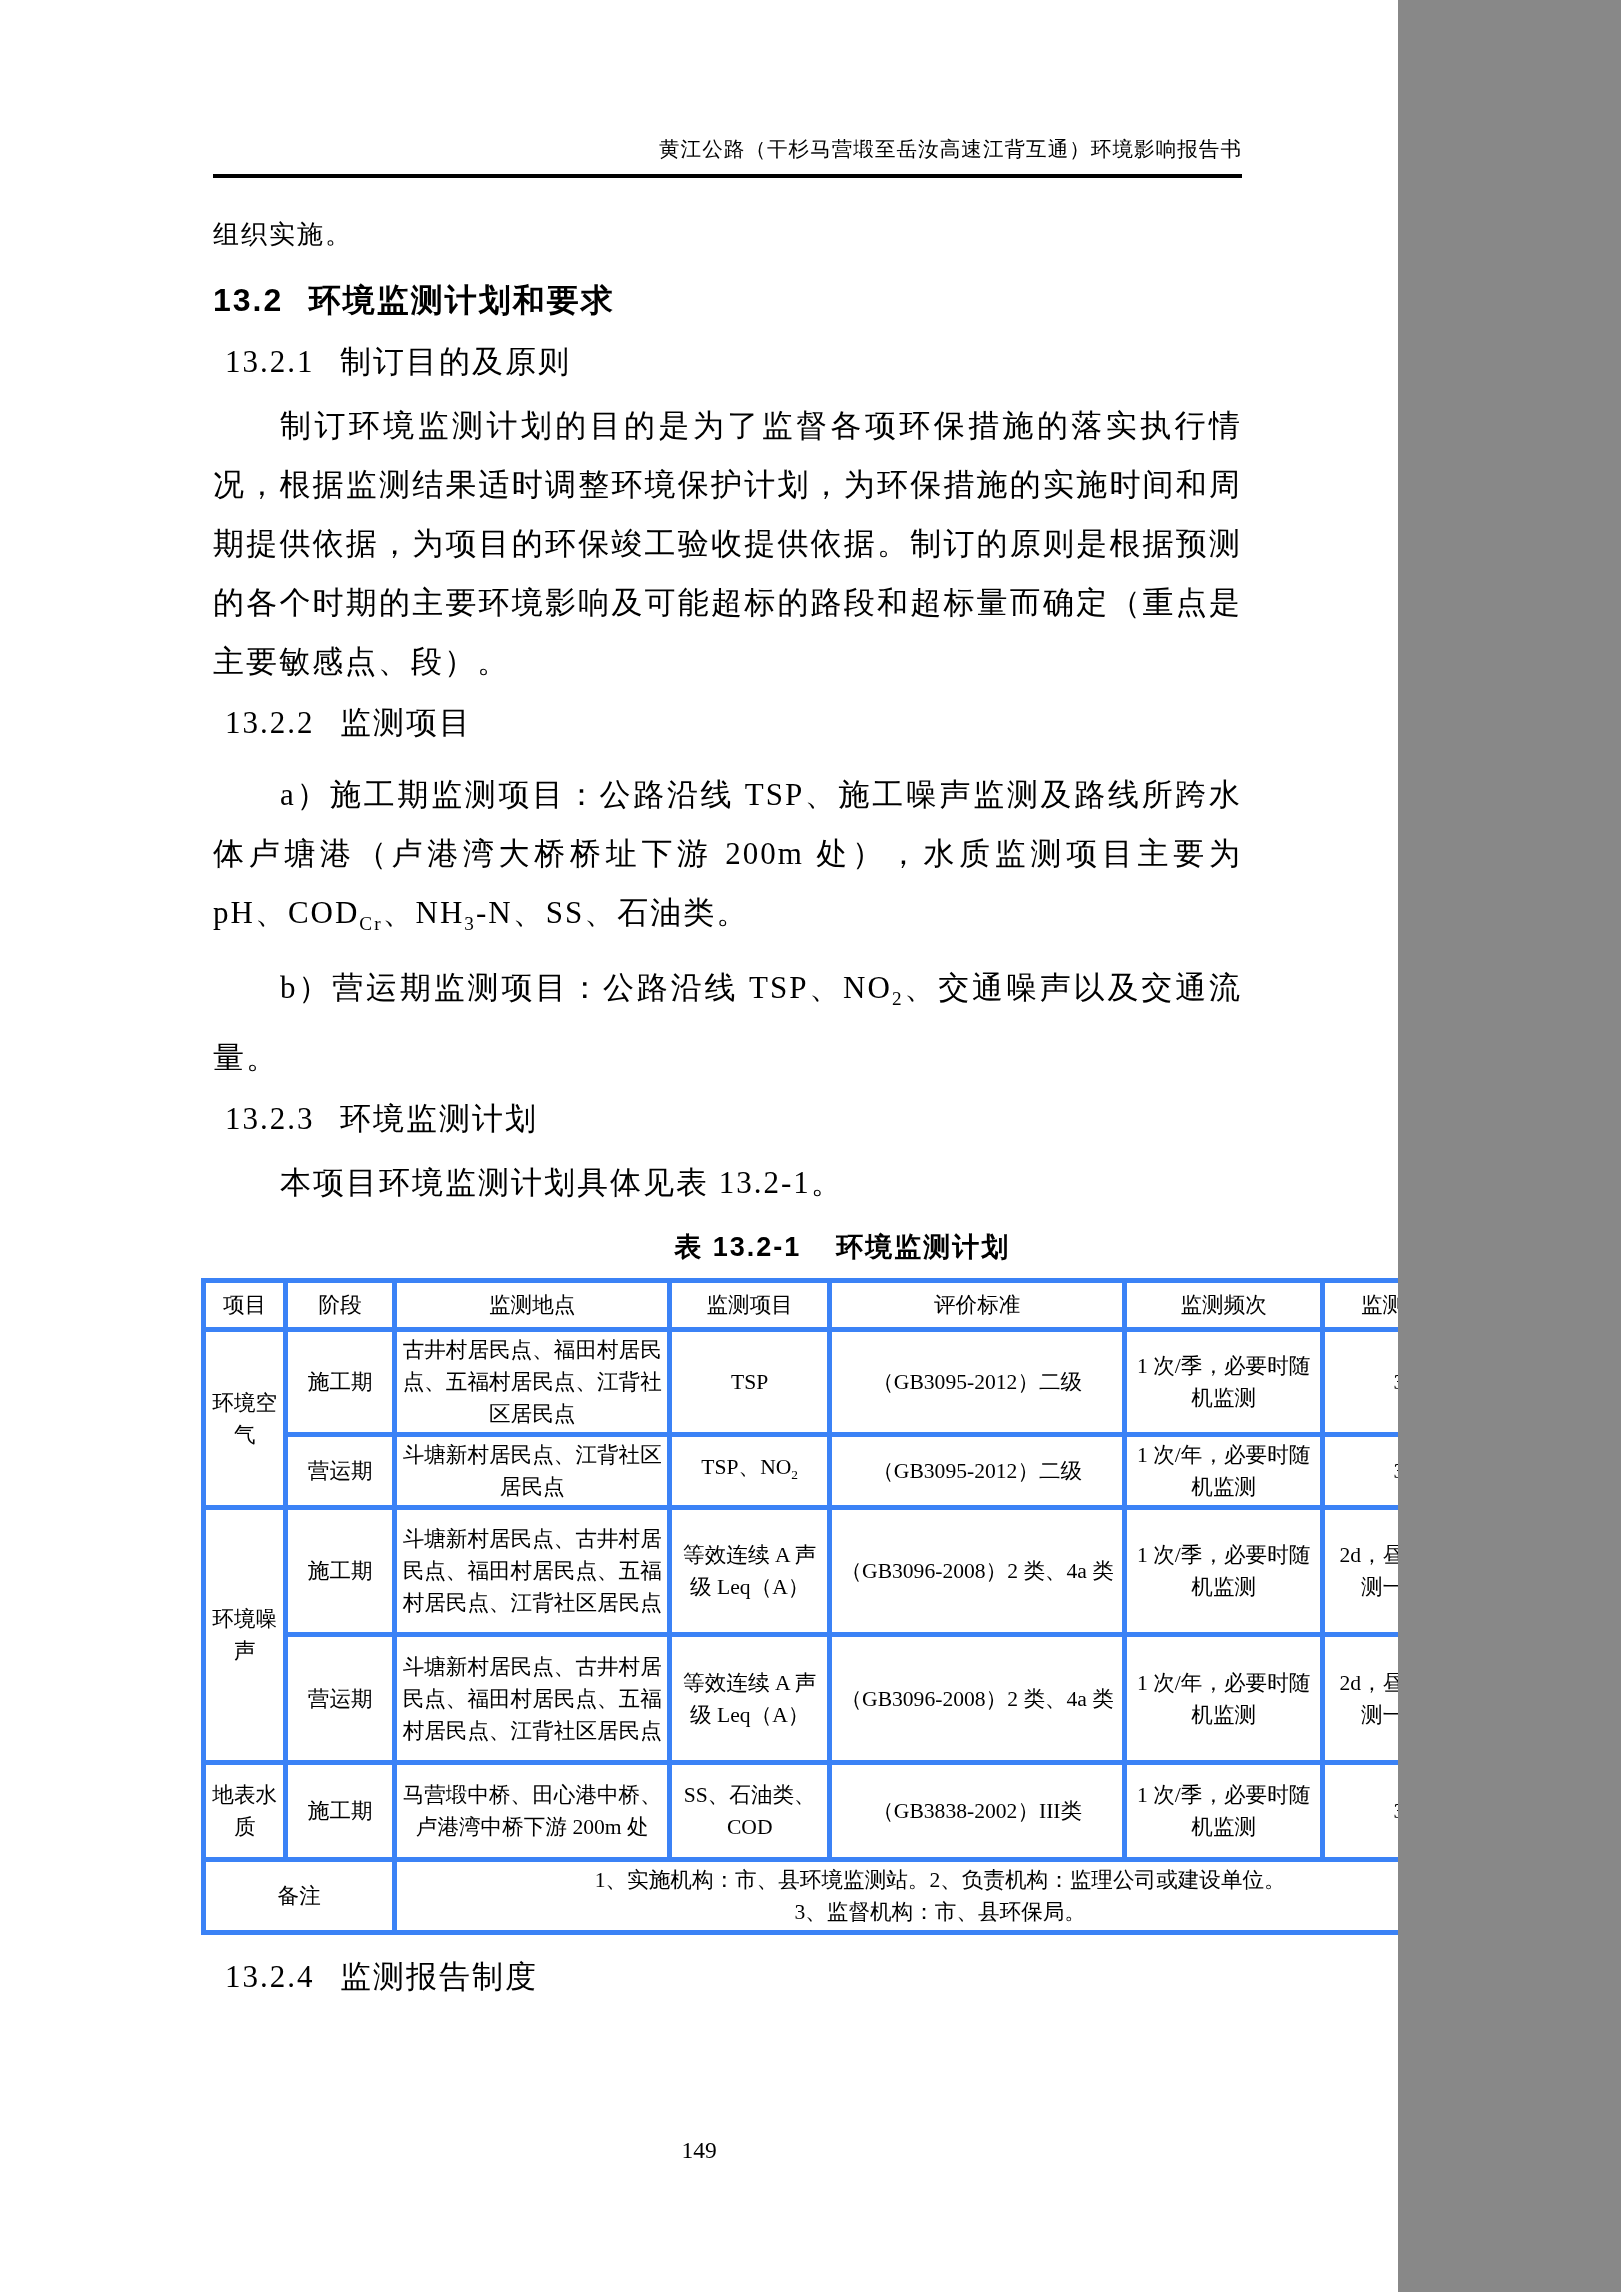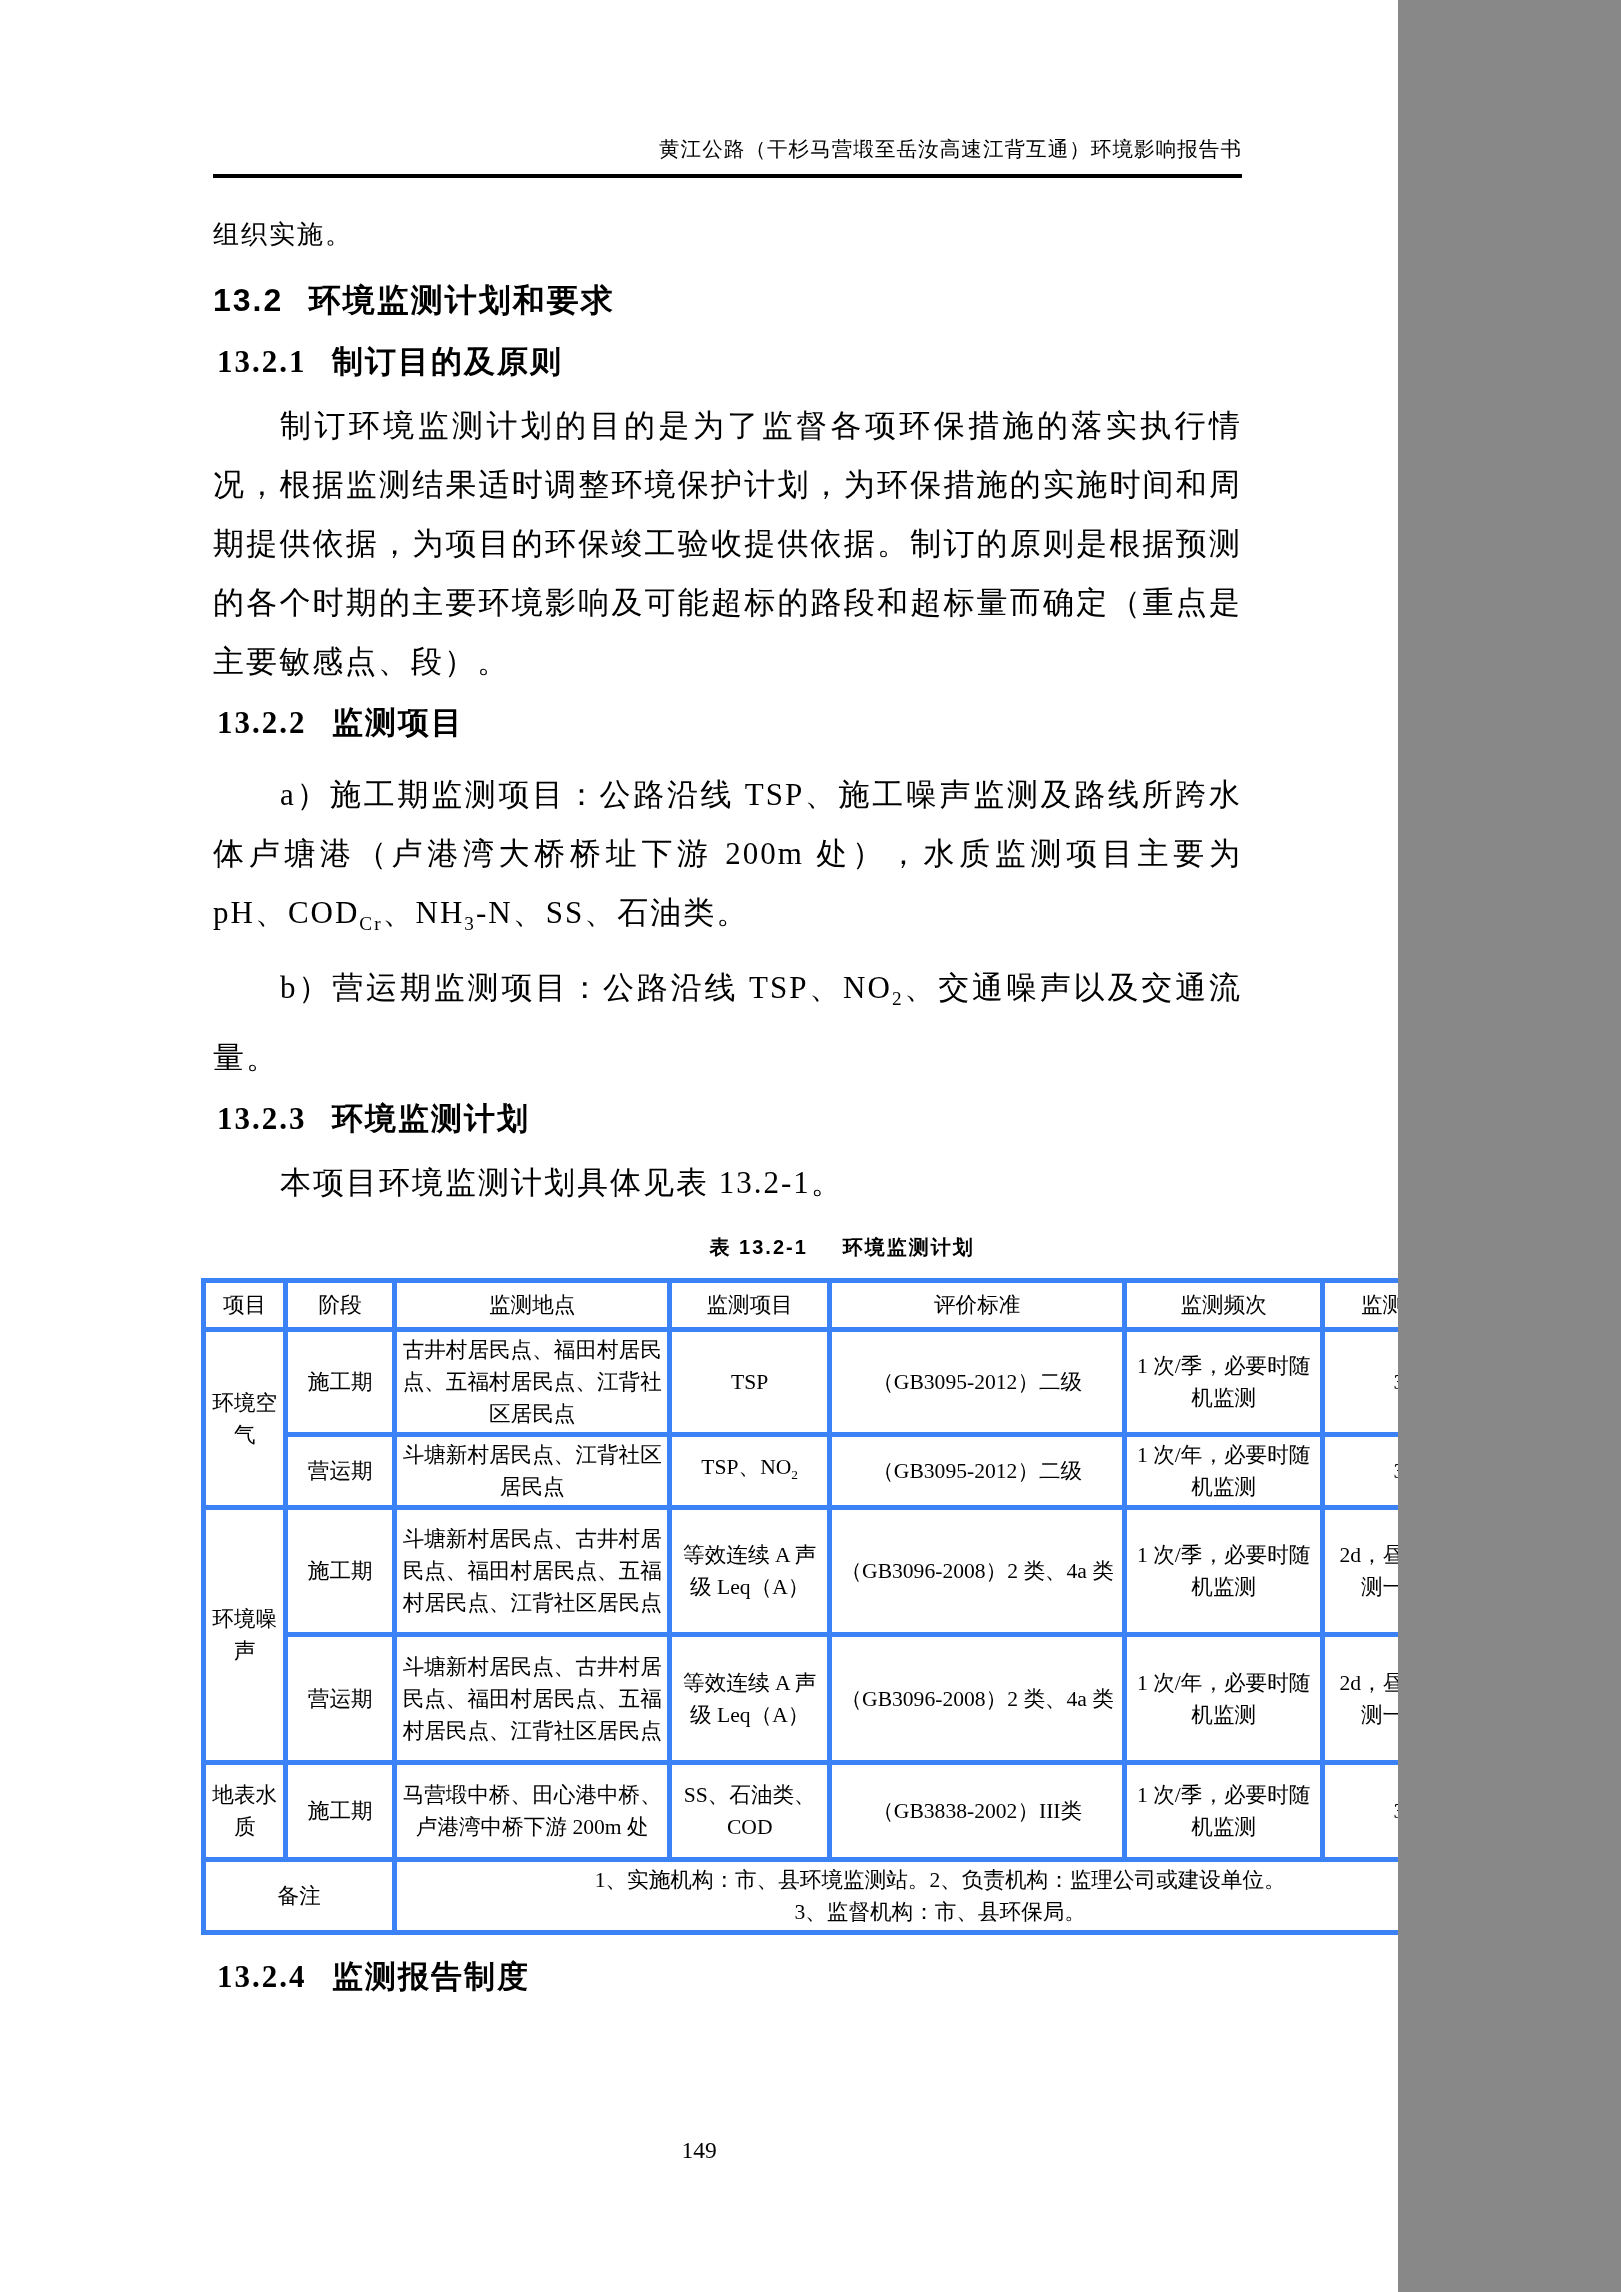--- a/index.html
+++ b/index.html
@@ -17,33 +17,33 @@
     text-align:right;font-size:20.6px;line-height:29px;letter-spacing:1px;
   }
   .hdr-rule{margin-top:9.8px;height:3.9px;background:#000;}
   
   .lead{margin:27.4px 0 0 0;font-size:26px;line-height:59px;letter-spacing:2px;}
   h2.sec{
     margin:6.9px 0 0 0;font-size:32px;line-height:59px;font-weight:bold;
     font-family:"Liberation Sans","DejaVu Sans",sans-serif;letter-spacing:2px;
   }
   h3.sub{
-    margin:2px 0 0 4px;font-size:31px;line-height:59px;font-weight:bold;letter-spacing:2px;
+    margin:2px 0 0 12px;font-size:31px;line-height:59px;font-weight:normal;letter-spacing:2px;
   }
   h3.sub .num, h2.sec .num{margin-right:25.5px;}
   p.para{
     margin:4.9px 0 0 0;font-size:31px;line-height:59px;letter-spacing:2px;
     text-align:justify;text-indent:67px;
   }
   p.mt{margin-top:12.7px;}
   sub{font-size:0.62em;}
   
   .tbl-caption{
     width:1282px;margin:13.7px 0 0 -11.8px;
-    text-align:center;font-size:20px;line-height:45px;font-weight:bold;
+    text-align:center;font-size:27px;line-height:45px;font-weight:bold;
     font-family:"Liberation Sans","DejaVu Sans",sans-serif;letter-spacing:2px;
   }
   .tbl-caption .cap-title{margin-left:35px;}
   
   table.mon{
     width:1282px;margin:7.8px 0 0 -11.8px;
     border-collapse:collapse;table-layout:fixed;
     font-size:21.6px;line-height:32px;
   }
   table.mon{border:2.9px solid #000;border-bottom-width:3.9px;}

